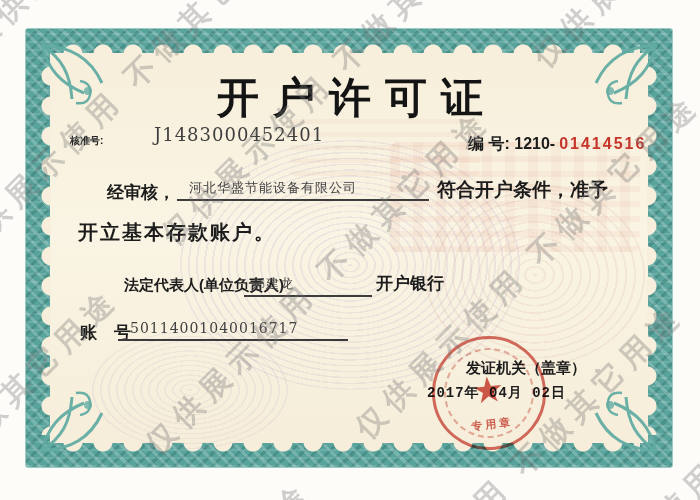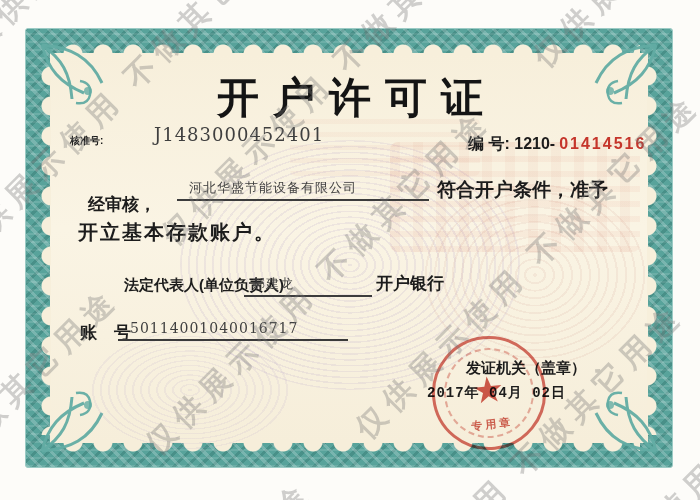--- a/index.html
+++ b/index.html
@@ -68,21 +68,21 @@
   .cert-title { top:70px; left:0; width:100%; text-align:center;
     font-family:Liberation Sans, sans-serif; font-weight:bold; font-size:42px;
     letter-spacing:14px; text-indent:14px; color:#141414; }
 
   .approval-label { top:134px; left:70px;  font-size:10px; }
   .approval-value { top:124px; left:154px; font-size:18px; letter-spacing:1px; }
 
   .serial-group { top:134px; left:468px; font-size:16px; }
   .serial-red { color:#c5352b; font-weight:bold; letter-spacing:2px; margin-left:4px; }
 
-  .review-label   { top:181px; left:88px; font-size:17px;margin-top:12px; }
+  .review-label   { top:181px; left:107px; font-size:17px; }
   .company-line   { top:172px; left:177px; width:252px; border-bottom:2px solid #3c3c3c;
                     padding:7px 0 2px 12px; font-size:13px; letter-spacing:1px; }
   .condition-text { top:177px; left:437px; font-size:19px; }
 
   .open-account-text { top:219px; left:78px; font-size:20px; letter-spacing:2px; }
 
   .legalrep-label { top:276px; left:80px;  font-size:15px;margin-left:44px; }
   .legalrep-name  { top:266px; left:244px; width:128px; border-bottom:2px solid #3c3c3c;
                     padding:9px 0 2px 8px; font-size:13px; letter-spacing:1px; }
   .bank-label     { top:272px; left:376px; font-size:17px; }

